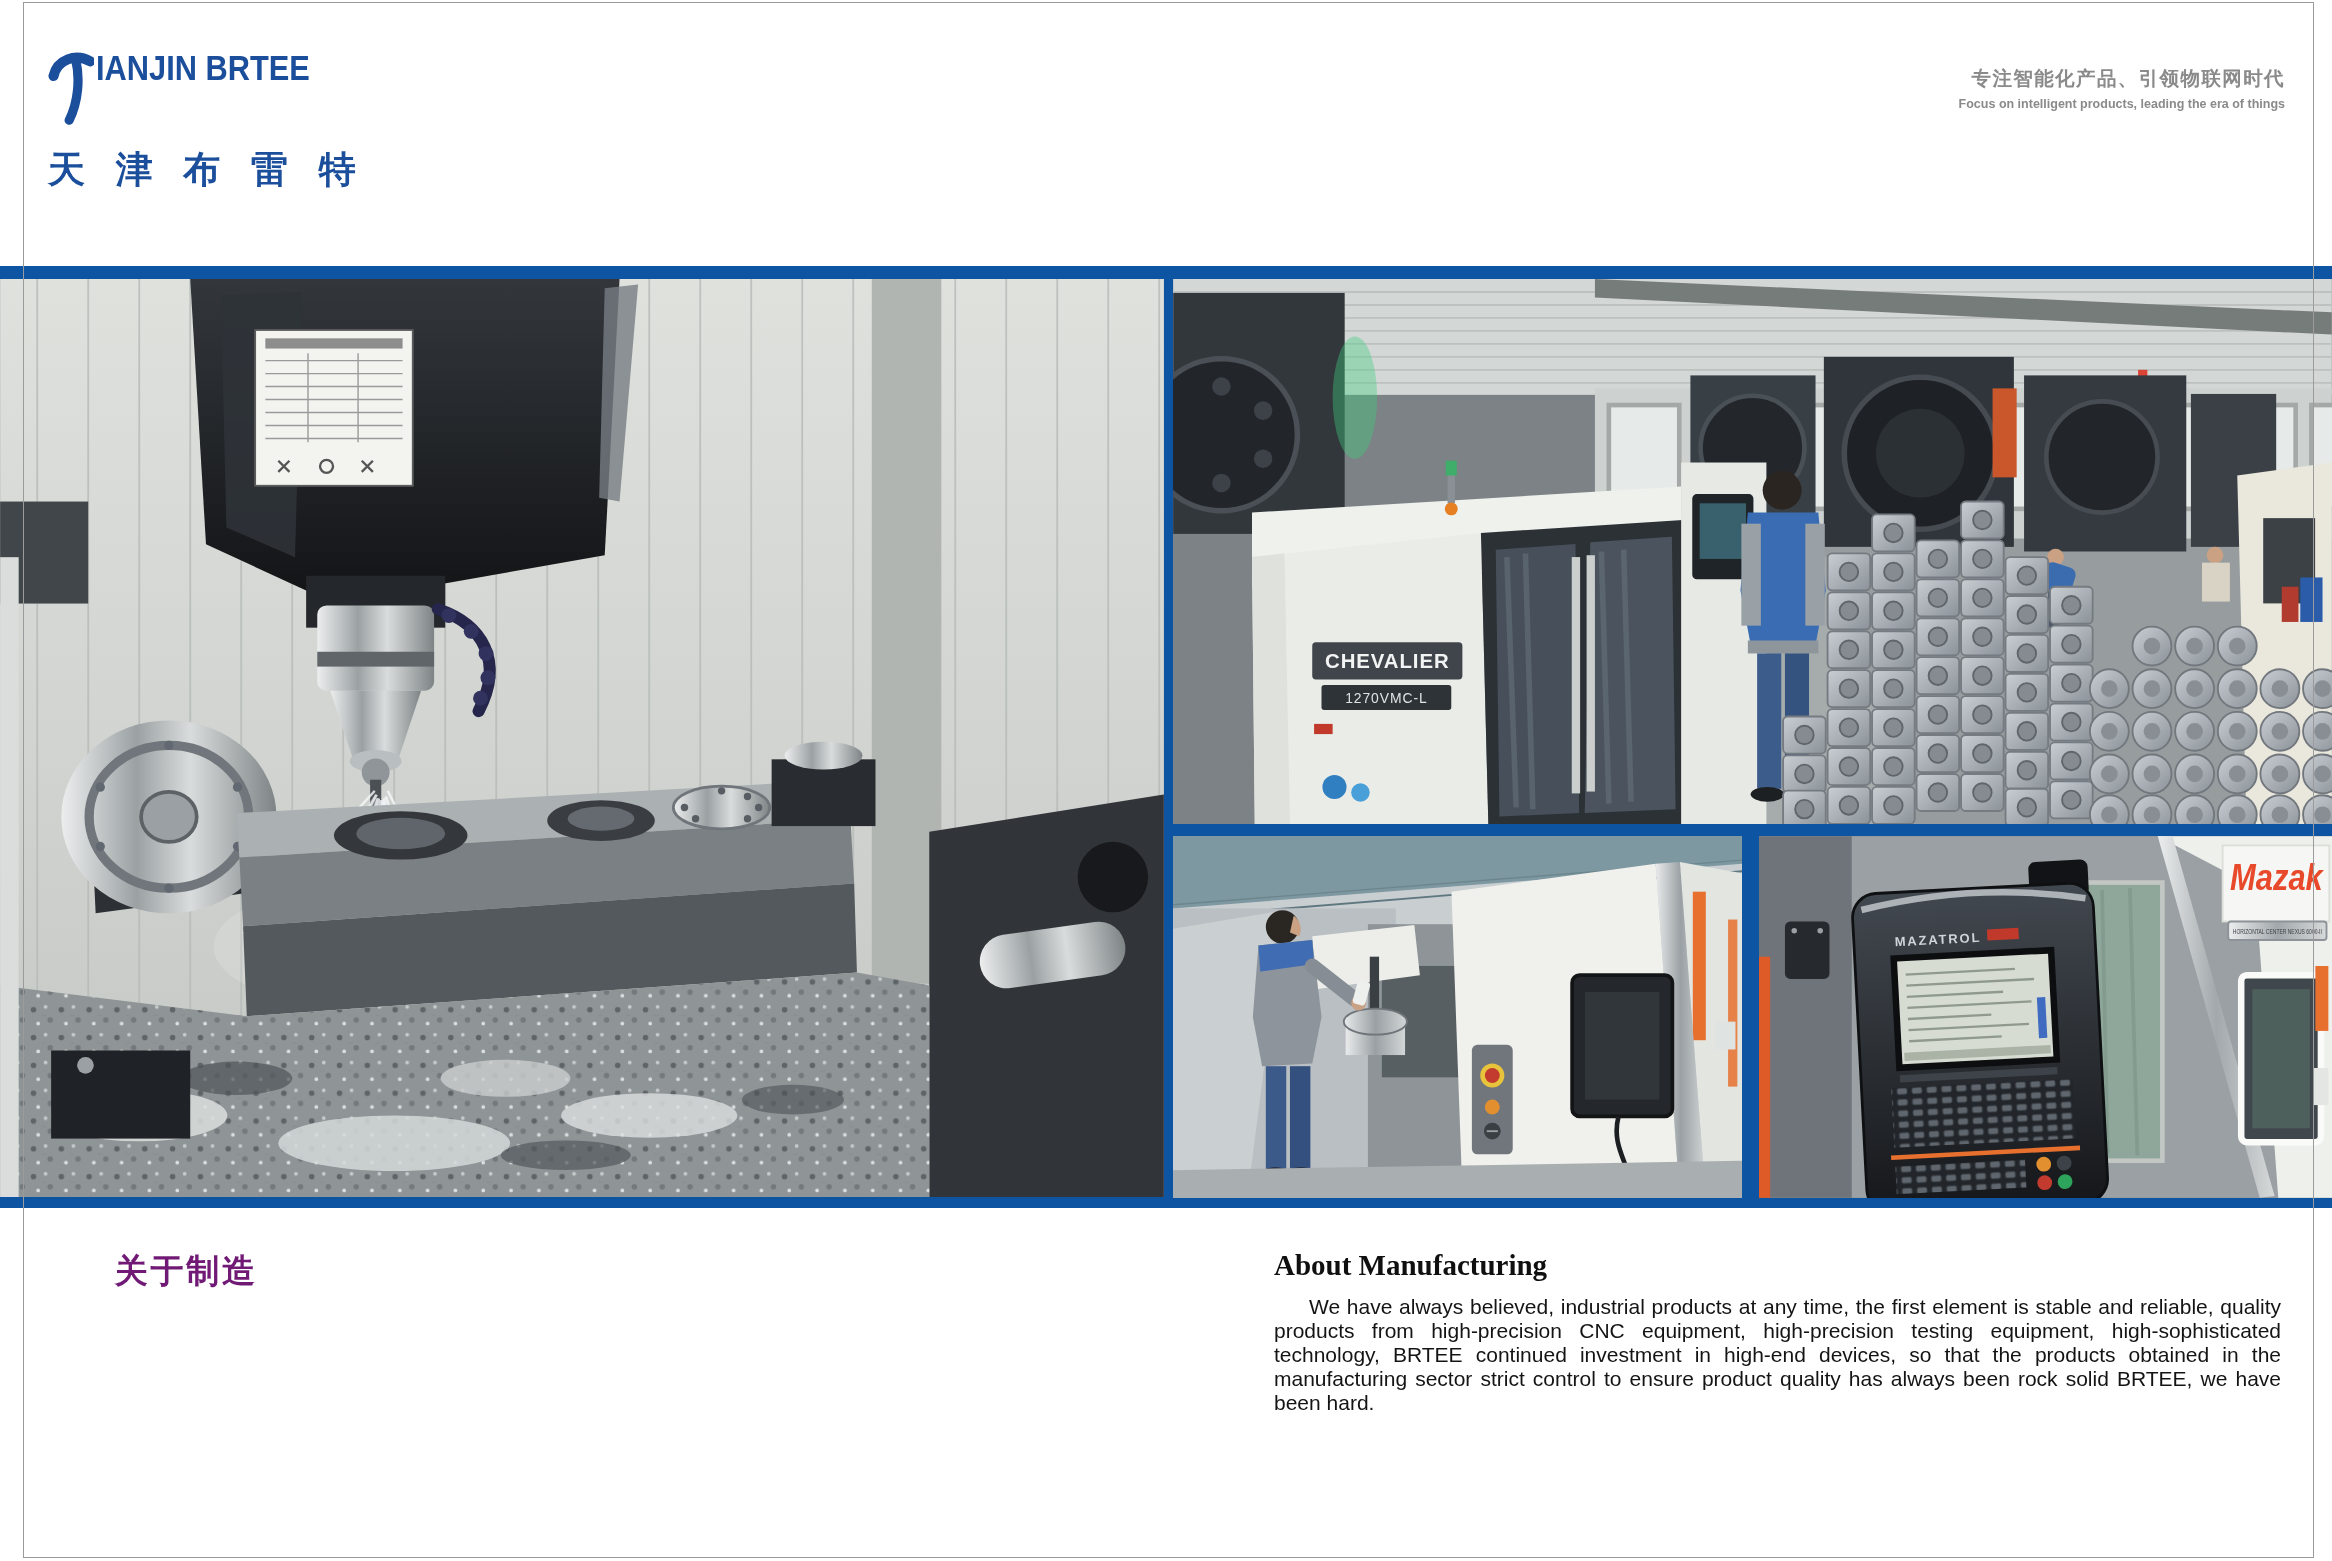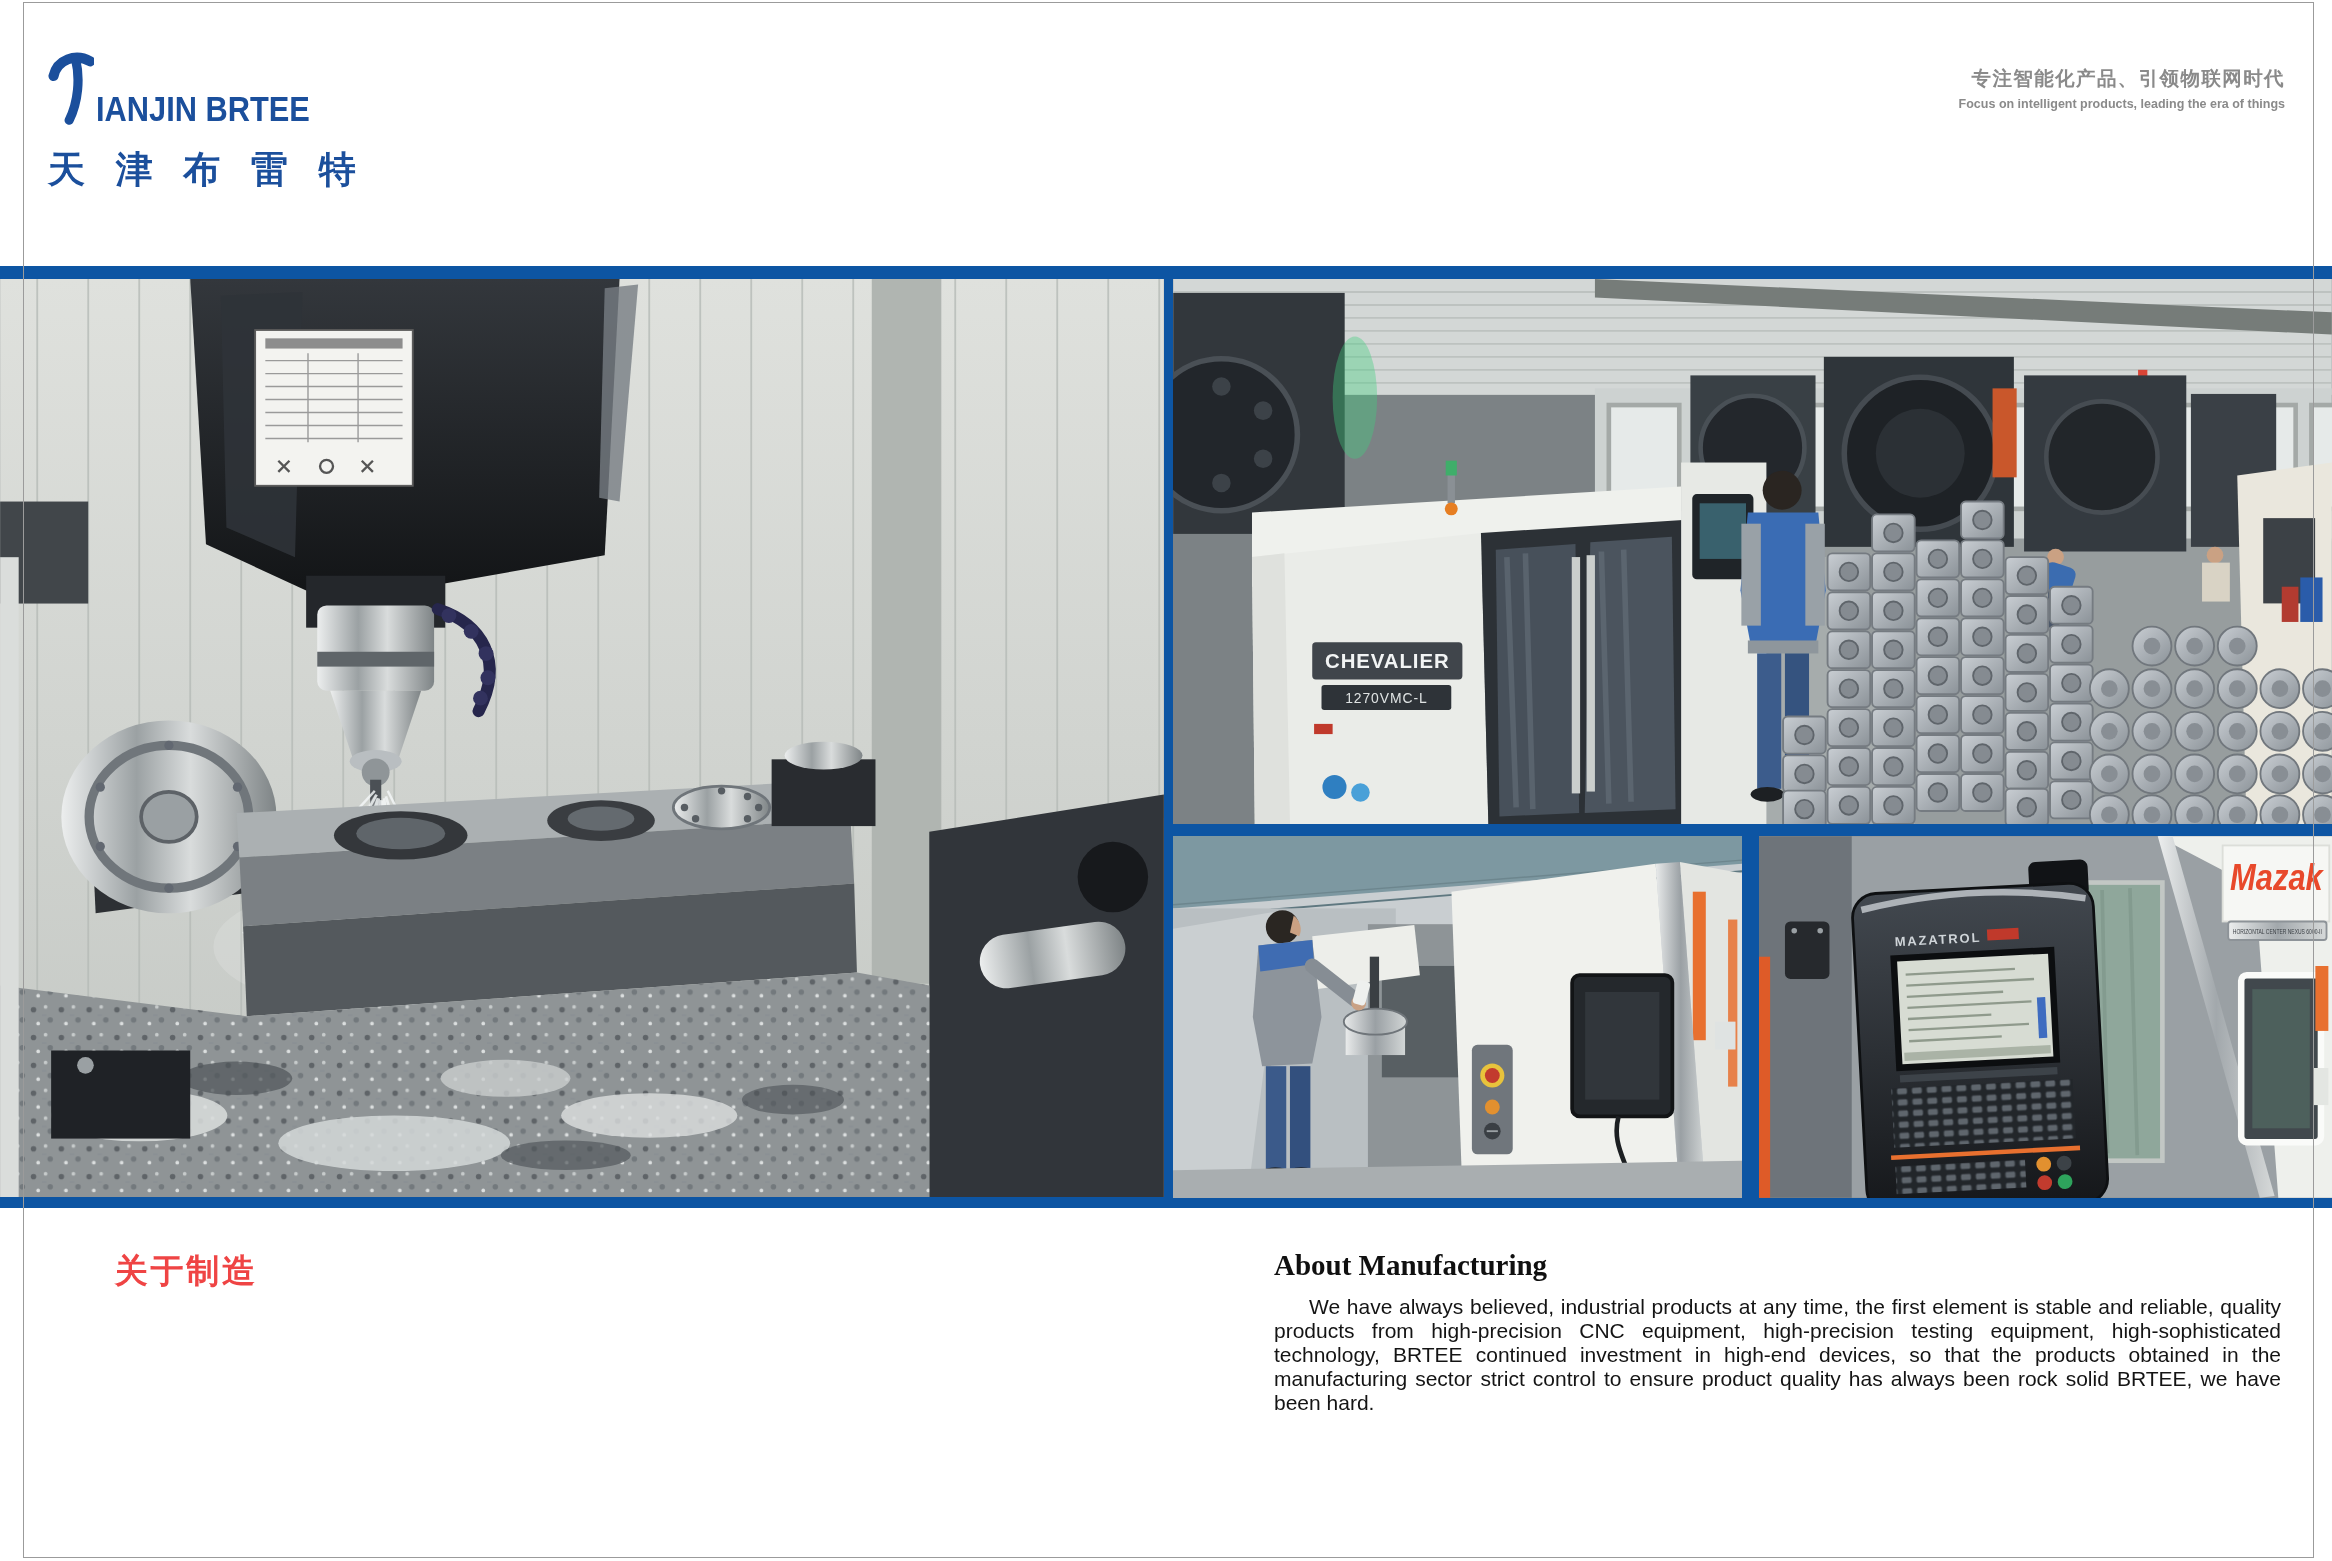--- a/index.html
+++ b/index.html
@@ -2,40 +2,40 @@
 <html style="font-size:15px"><head>
 <meta charset="utf-8">
 <style>
   html,body{margin:0;padding:0;background:#ffffff;}
   .page{position:relative;width:2333px;height:1561px;background:#ffffff;overflow:hidden;
         font-family:"Liberation Sans",sans-serif;}
   .frame{position:absolute;left:23px;top:1.9px;width:2291px;height:1556px;
          border:1.9px solid #9b9b9b;box-sizing:border-box;z-index:60;pointer-events:none;}
   
   .logo{position:absolute;left:48px;top:50px;color:#1b4f9c;z-index:5;}
-  .logo-row{display:flex;align-items:flex-end;}
+  .logo-row{display:flex;align-items:flex-start;}
   .logo-tmark{display:block;margin-right:1.9px;}
   .logo-latin{display:inline-block;font-weight:bold;font-size:35px;line-height:1;
               letter-spacing:0px;transform:scaleX(.88);transform-origin:left bottom;color:#1b4f9c;}
   .logo-cn{margin-top:25px;font-size:37px;font-weight:bold;letter-spacing:10.2px;line-height:1;color:#1b4f9c;}
   .tagline{position:absolute;right:48px;top:41px;text-align:right;color:#8a8a8a;z-index:5;}
   .tagline-zh{font-size:19.5px;font-weight:bold;letter-spacing:1.4px;margin-top:24px;}
   .tagline-en{font-size:12.5px;font-weight:bold;margin-top:4.6px;}
   
   .collage{position:absolute;left:0;top:266px;width:2333px;height:942px;background:#0d55a3;padding-left:38px;}
   .ph{position:absolute;overflow:hidden;background:#7c8285;}
   .ph svg{display:block;width:100%;height:100%;}
   #ph1{left:0;top:13px;width:1164px;height:918px;}
   #ph2{left:1173px;top:13px;width:1159px;height:545px;}
   #ph3{left:1173px;top:570px;width:569px;height:362px;}
   #ph4{left:1759px;top:570px;width:574px;height:362px;}
   
   .about-zh{position:absolute;left:111px;top:1249px;width:883px;color:#1c1c1c;}
   .about-zh h2{margin:0 0 22px 3.7px;font-family:"DejaVu Serif","Liberation Serif",serif;
-               font-weight:700;font-size:33px;letter-spacing:2.8px;color:#ef4444;}
+               font-weight:700;font-size:33px;letter-spacing:2.8px;color:#701a75;}
   .about-zh p{margin:0;font-size:22px;line-height:58px;text-align:justify;text-indent:46px;color:#222;}
   .about-en{position:absolute;left:1274px;top:1249px;width:1007px;color:#101010;}
   .about-en h2{margin:0 0 13px 0;font-family:"Liberation Serif",serif;font-weight:700;font-size:29px;}
   .about-en p{margin:0;font-size:21px;line-height:24px;text-align:justify;text-indent:35px;color:#141414;}
   text{font-family:"Liberation Sans",sans-serif;}
 </style>
 </head>
 <body>
 
 <div class="page">

